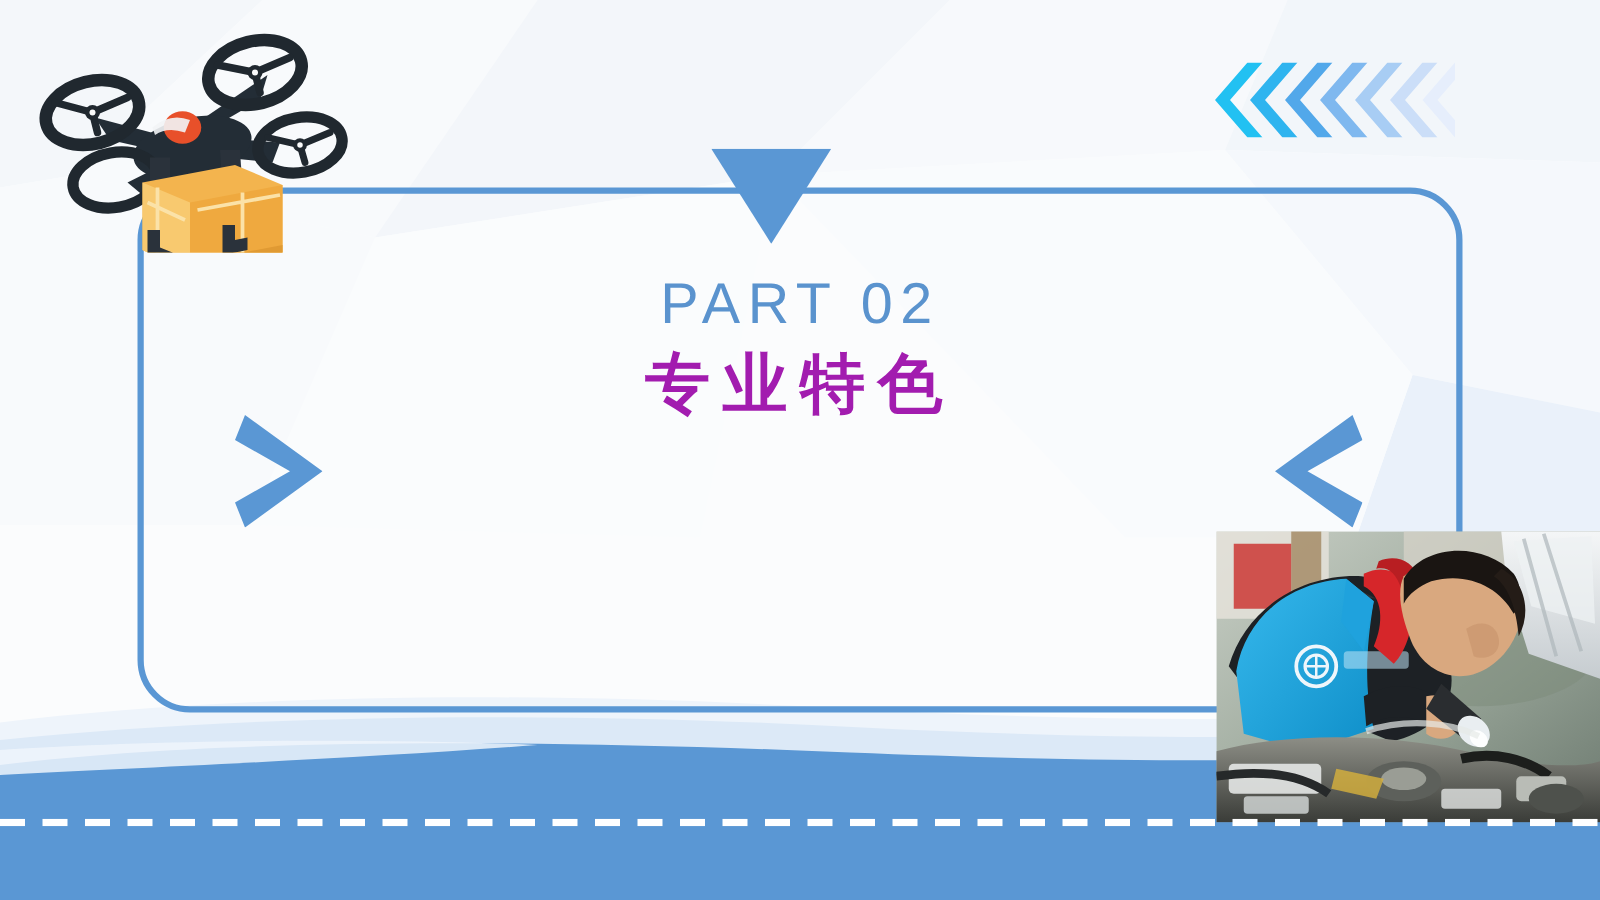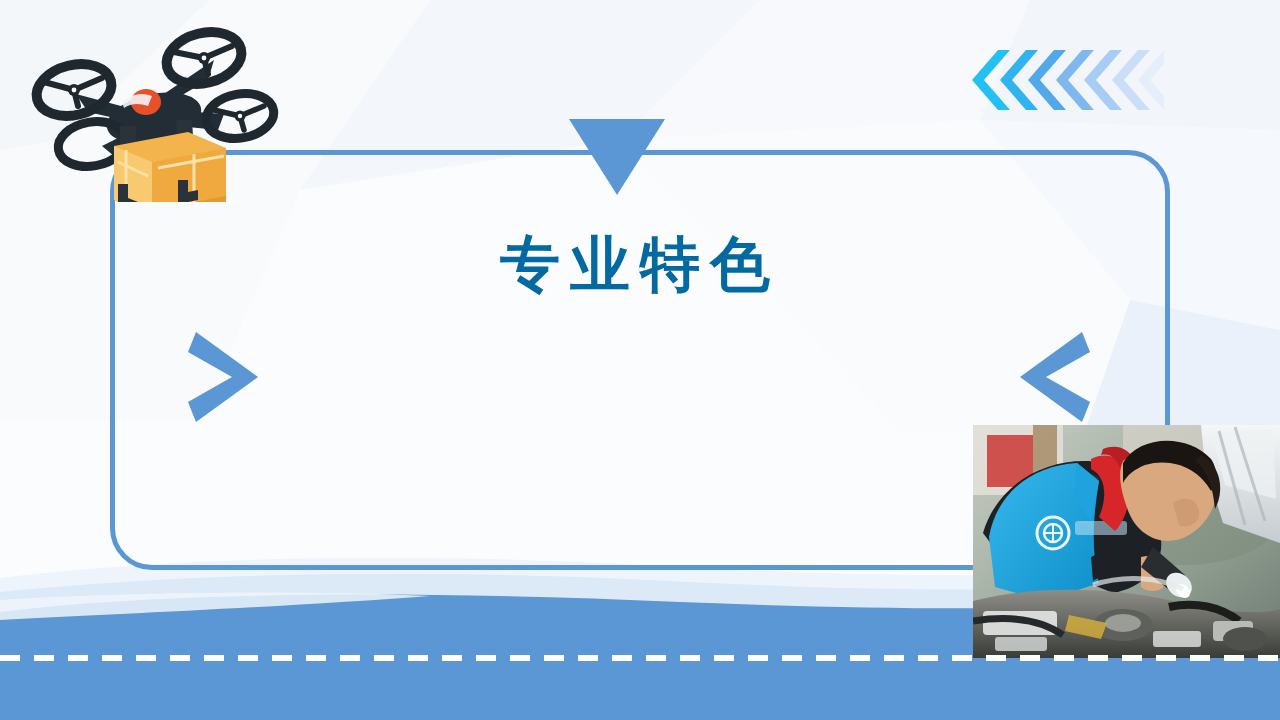--- a/index.html
+++ b/index.html
@@ -27,22 +27,22 @@
   }
   #part-label{
     color:#5a93ce;
     font-size:46px;
     letter-spacing:6px;
     font-weight:400;
     line-height:1.05;
     margin:0 0 14px 0;
   }
   #main-title{
-    color:#0369a1;
-    font-size:60px;
+    color:#a21caf;
+    font-size:52px;
     letter-spacing:10px;
     font-weight:700;
     line-height:1.1;
     margin:14px;
   }
 
   
   .side-chev{position:absolute;width:70px;height:90px;}
   #chev-left{left:188px;top:332px;}
   #chev-right{left:1020px;top:332px;}
@@ -169,20 +169,21 @@
       <polygon points="134,140 208,126 208,182 134,196" fill="#efa93f"></polygon>
       <polygon points="134,188 208,174 208,182 134,196" fill="#e09a33"></polygon>
       <path d="M108 128 L108 186 M100 140 L130 154" stroke="#fbe2a8" stroke-width="3" fill="none"></path>
       <path d="M176 132 L176 190 M140 146 L206 134" stroke="#fbe2a8" stroke-width="3" fill="none"></path>
     </g>
     <path d="M100 162 L100 184 L120 190 L120 180 L110 176 L110 162 Z" fill="#2a323b"></path>
     <path d="M160 158 L160 182 L180 178 L180 168 L170 170 L170 158 Z" fill="#2a323b"></path>
   </svg>
 
   <div id="title-block">
+    <div id="part-label">PART  02</div>
     <div id="main-title">专业特色</div>
   </div>
 
   <div id="photo">
     <svg viewBox="0 0 307 233" preserveAspectRatio="none">
       <defs>
         <linearGradient id="bgGrad" x1="0" y1="0" x2="1" y2="1">
           <stop offset="0%" stop-color="#c9cfc6"></stop>
           <stop offset="55%" stop-color="#9aa79a"></stop>
           <stop offset="100%" stop-color="#6d7a70"></stop>

